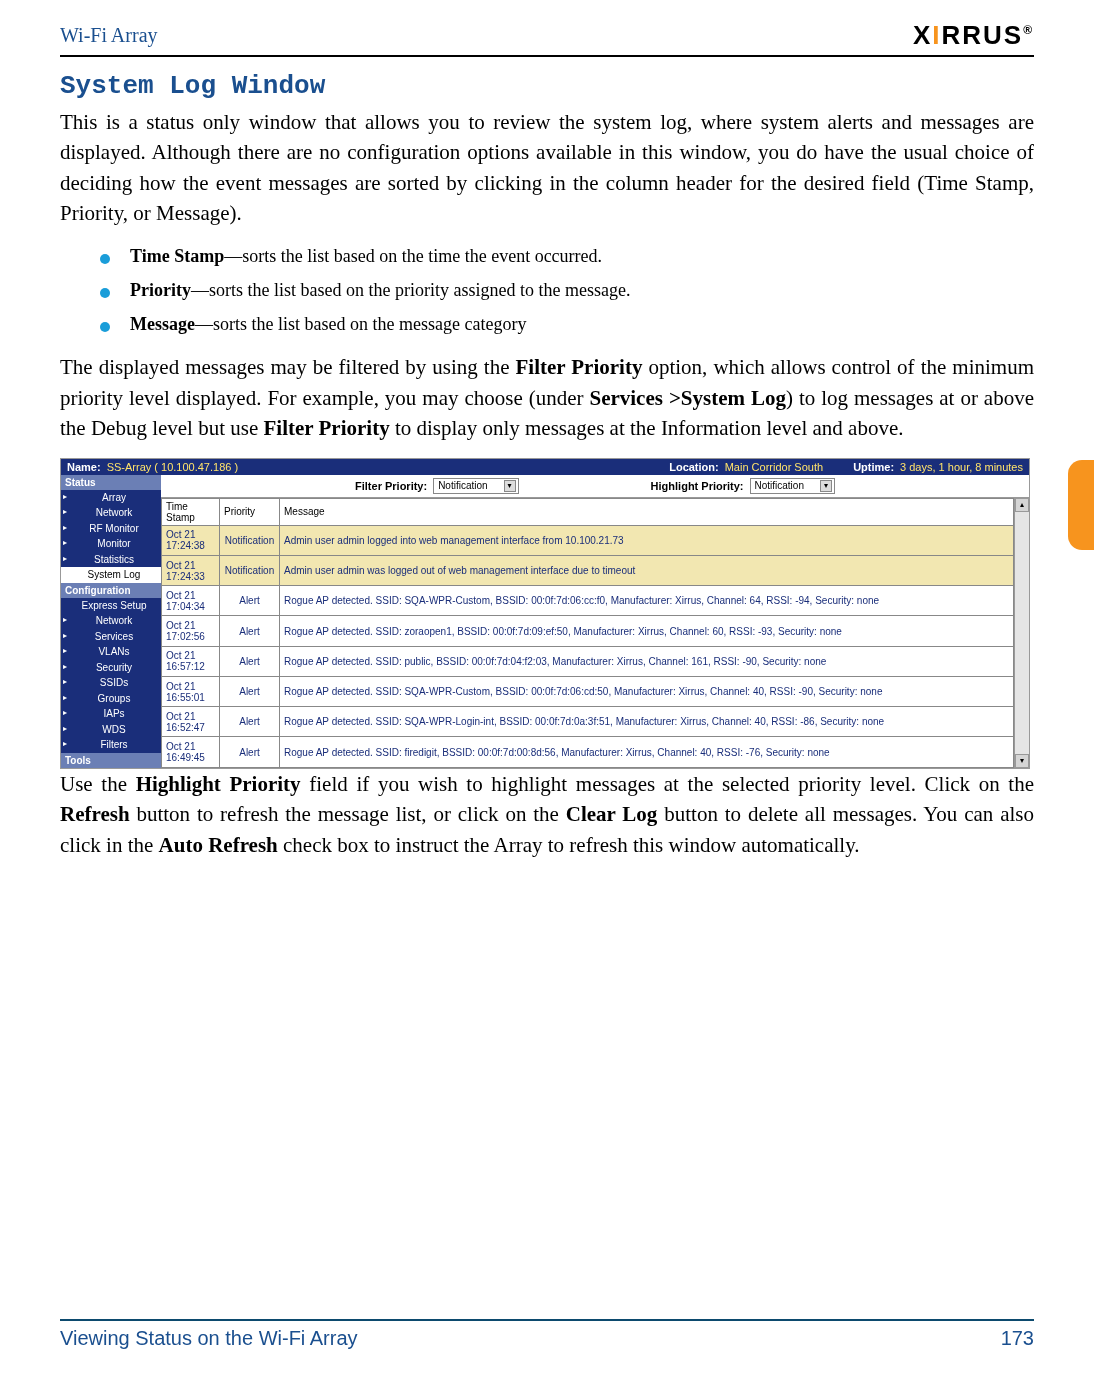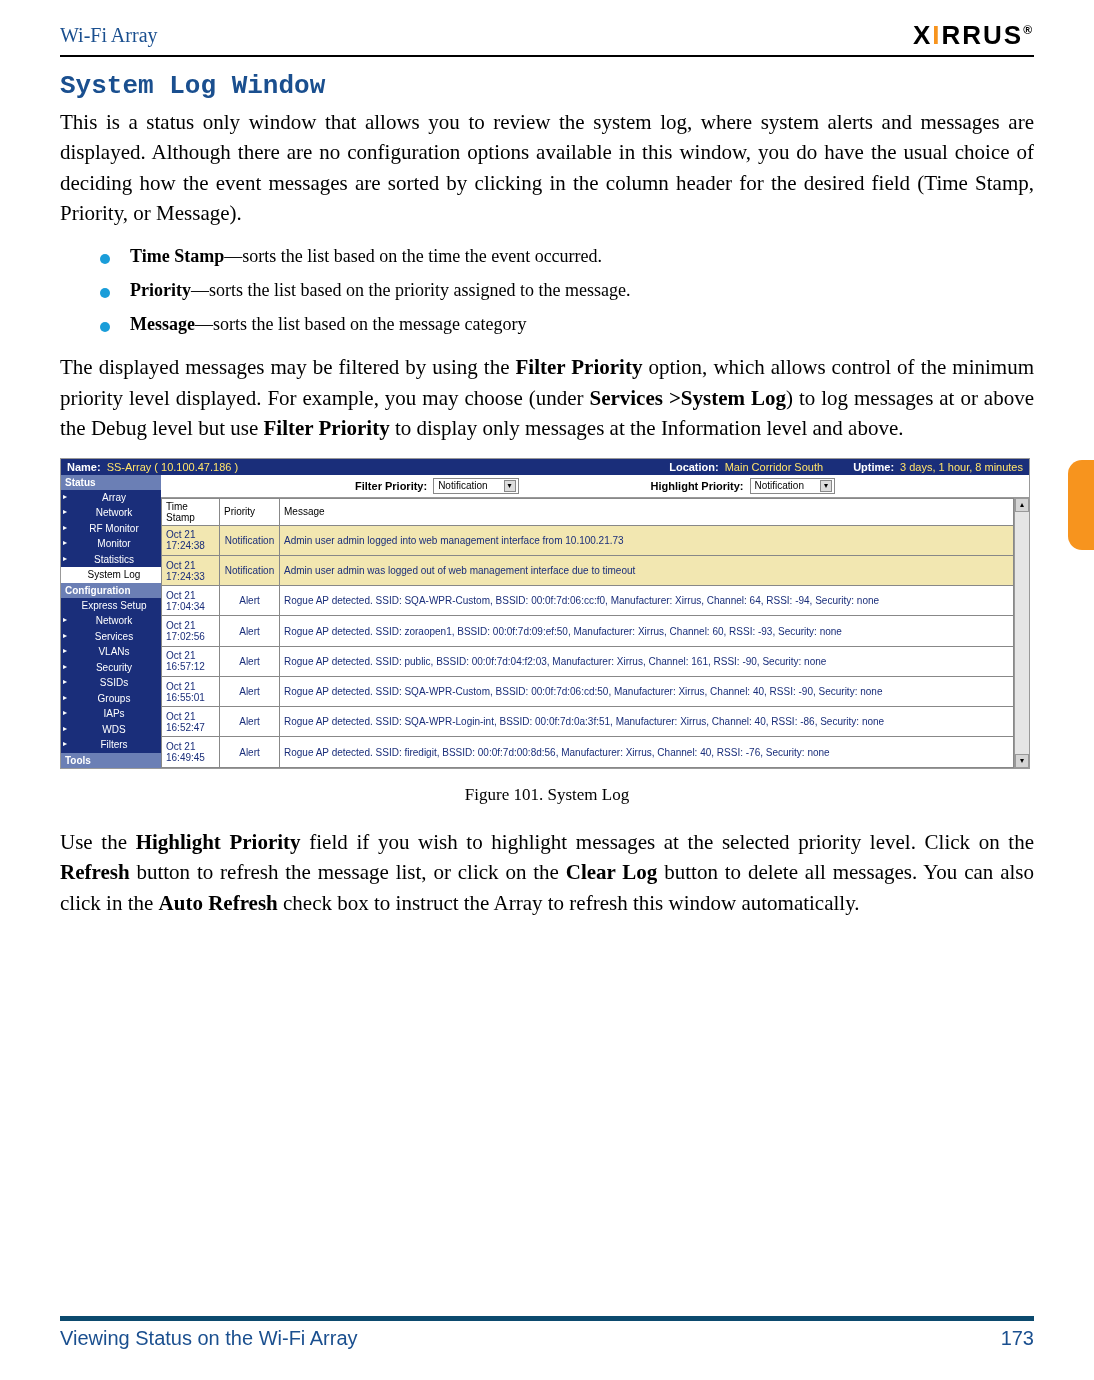--- a/index.html
+++ b/index.html
@@ -88,21 +88,21 @@
     width: 26px;
     height: 90px;
     background: #f7941e;
     border-radius: 14px 0 0 14px;
   }
   .footer {
     position: absolute;
     left: 60px;
     right: 60px;
     bottom: 30px;
-    border-top: 5px solid #0c4a6e;
+    border-top: 2px solid #0c4a6e;
     padding-top: 6px;
     display: flex;
     justify-content: space-between;
     font-family: Arial, Helvetica, sans-serif;
     font-size: 20px;
     color: #1a4f8f;
   }
 
   
   .screenshot {
@@ -356,21 +356,20 @@
           </table>
           <div class="ss-scroll">
             <div class="btn up">▴</div>
             <div class="btn down">▾</div>
           </div>
         </div>
       </div>
     </div>
   </div>
 
-  <p class="figure-caption">Figure 101. System Log</p>
 
   <p class="body-text">
     <span>Use the </span><span class="b">Highlight Priority</span><span> field if you wish to highlight messages at the selected priority level. Click on the </span><span class="b">Refresh</span><span> button to refresh the message list, or click on the </span><span class="b">Clear Log</span><span> button to delete all messages. You can also click in the </span><span class="b">Auto Refresh</span><span> check box to instruct the Array to refresh this window automatically.</span>
   </p>
 
   <div class="footer">
     <span>Viewing Status on the Wi-Fi Array</span>
     <span>173</span>
   </div>
 </div>

